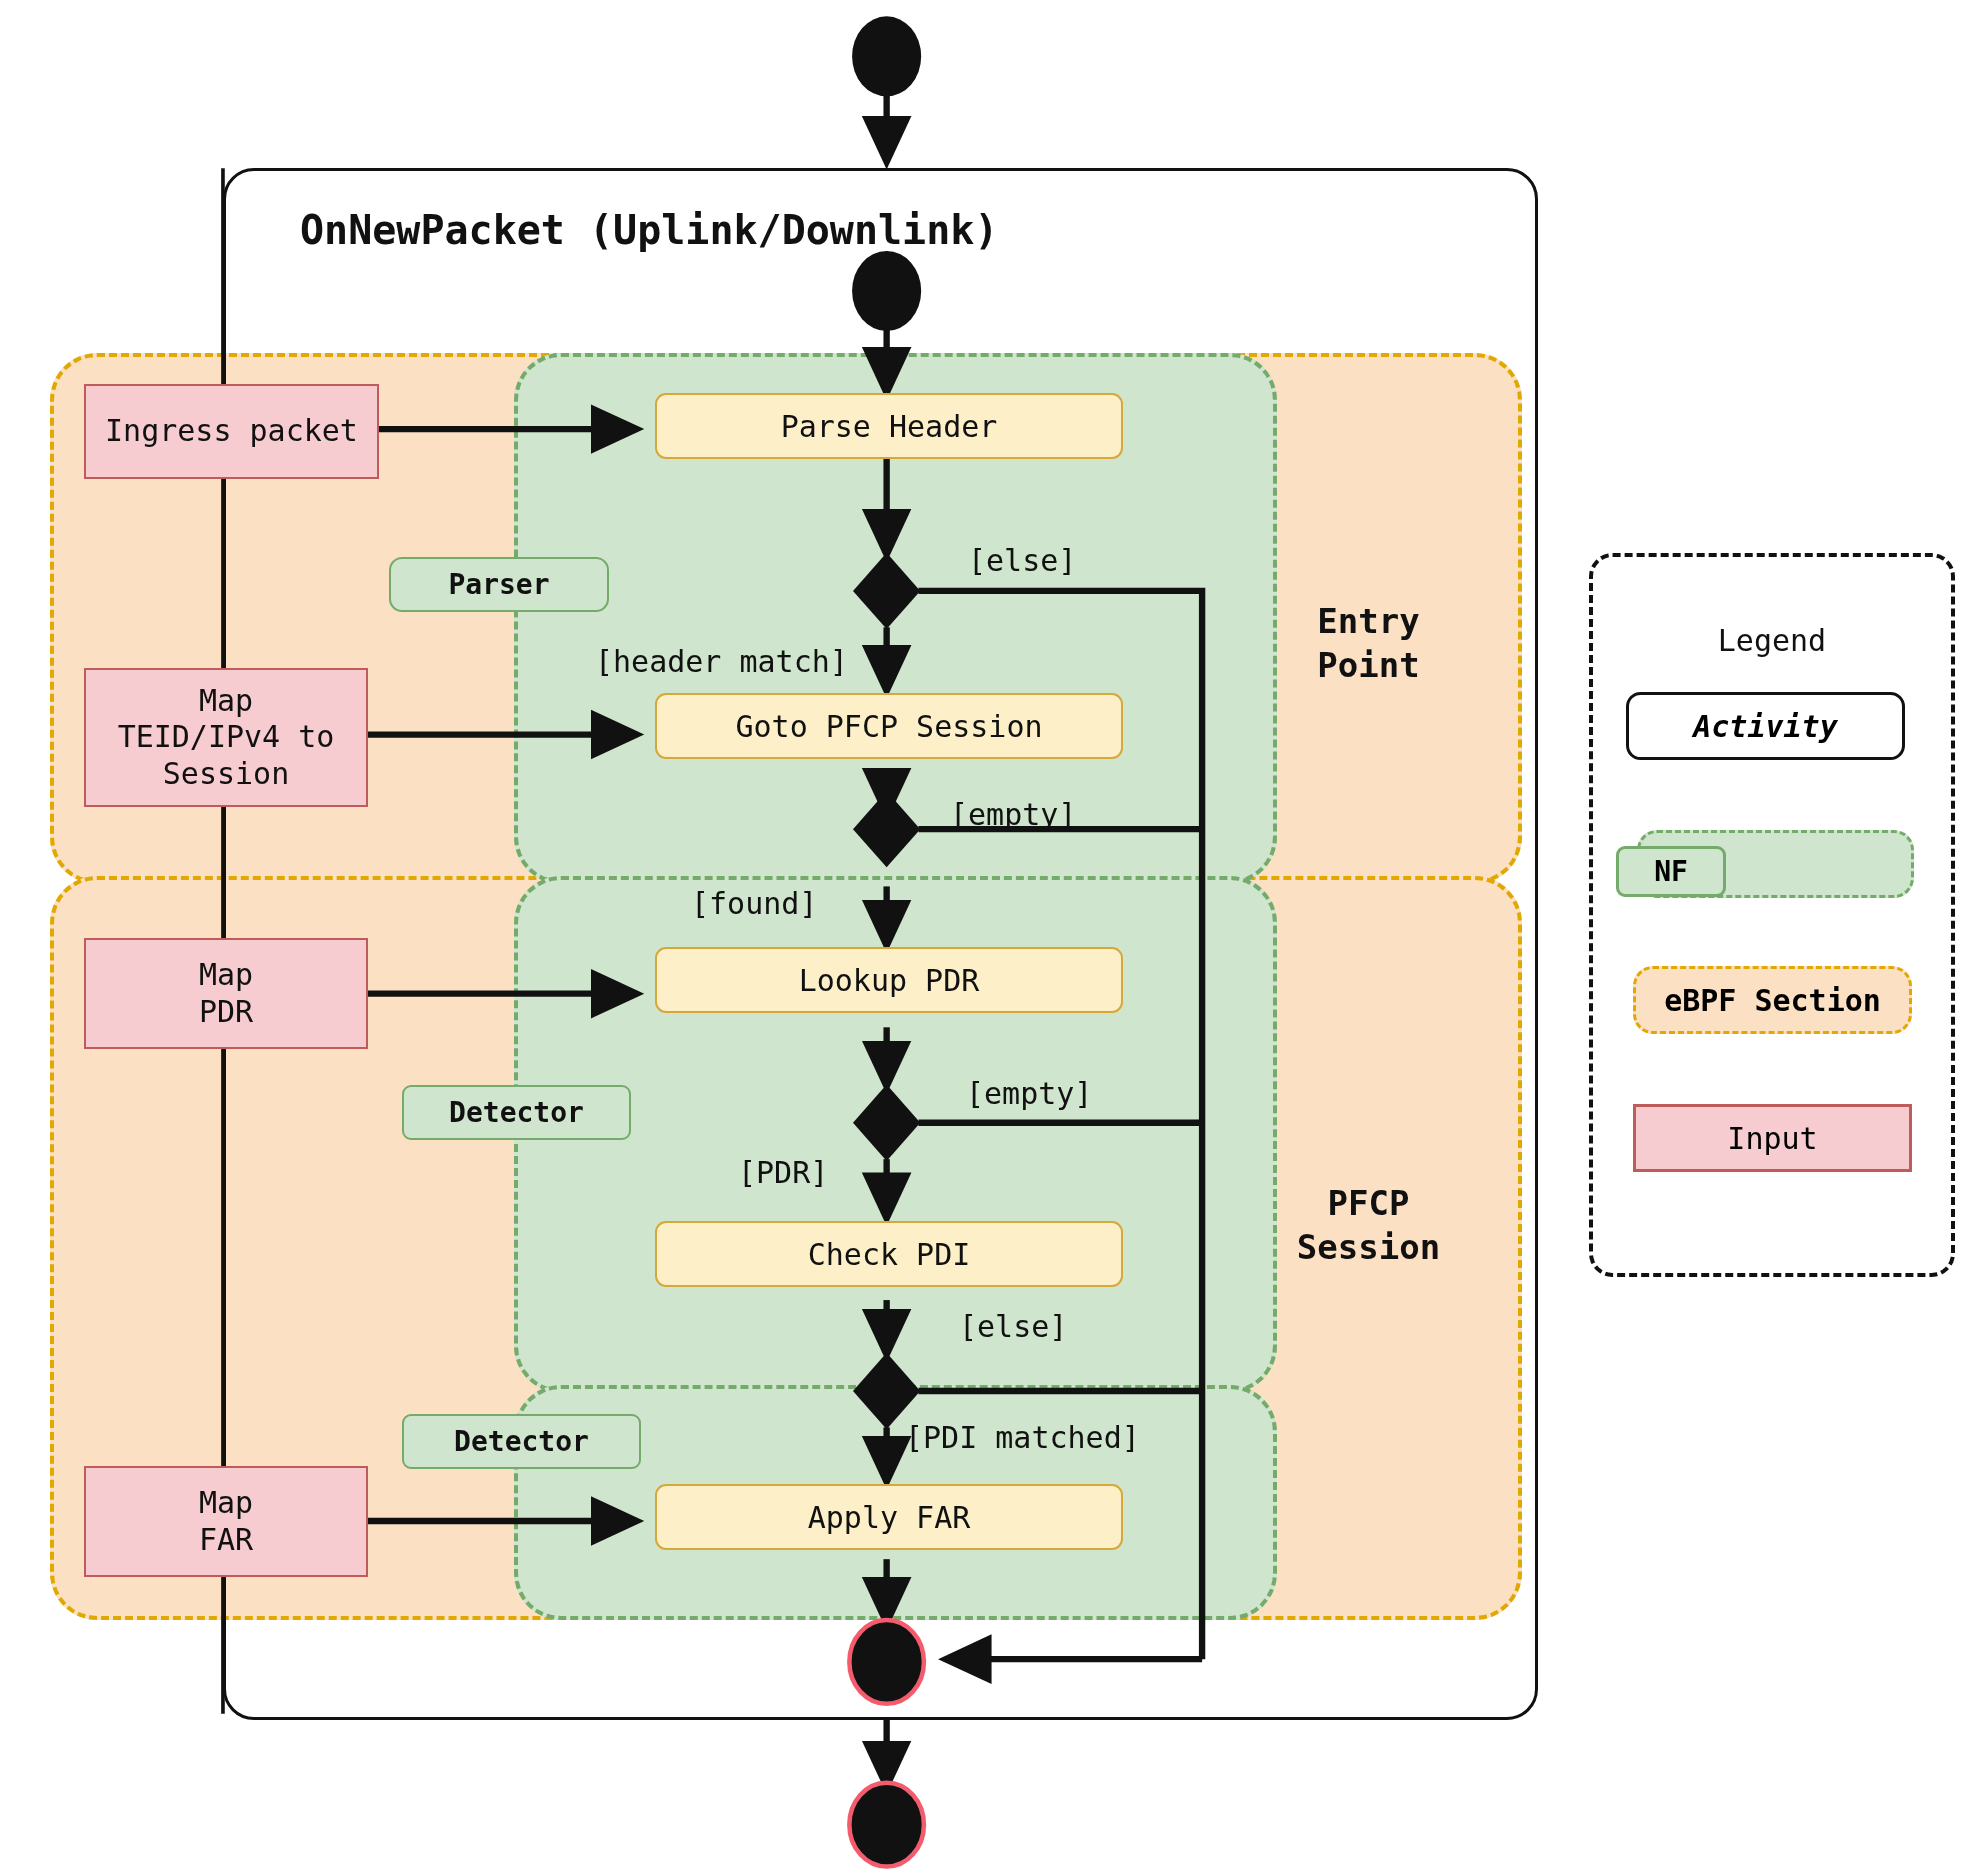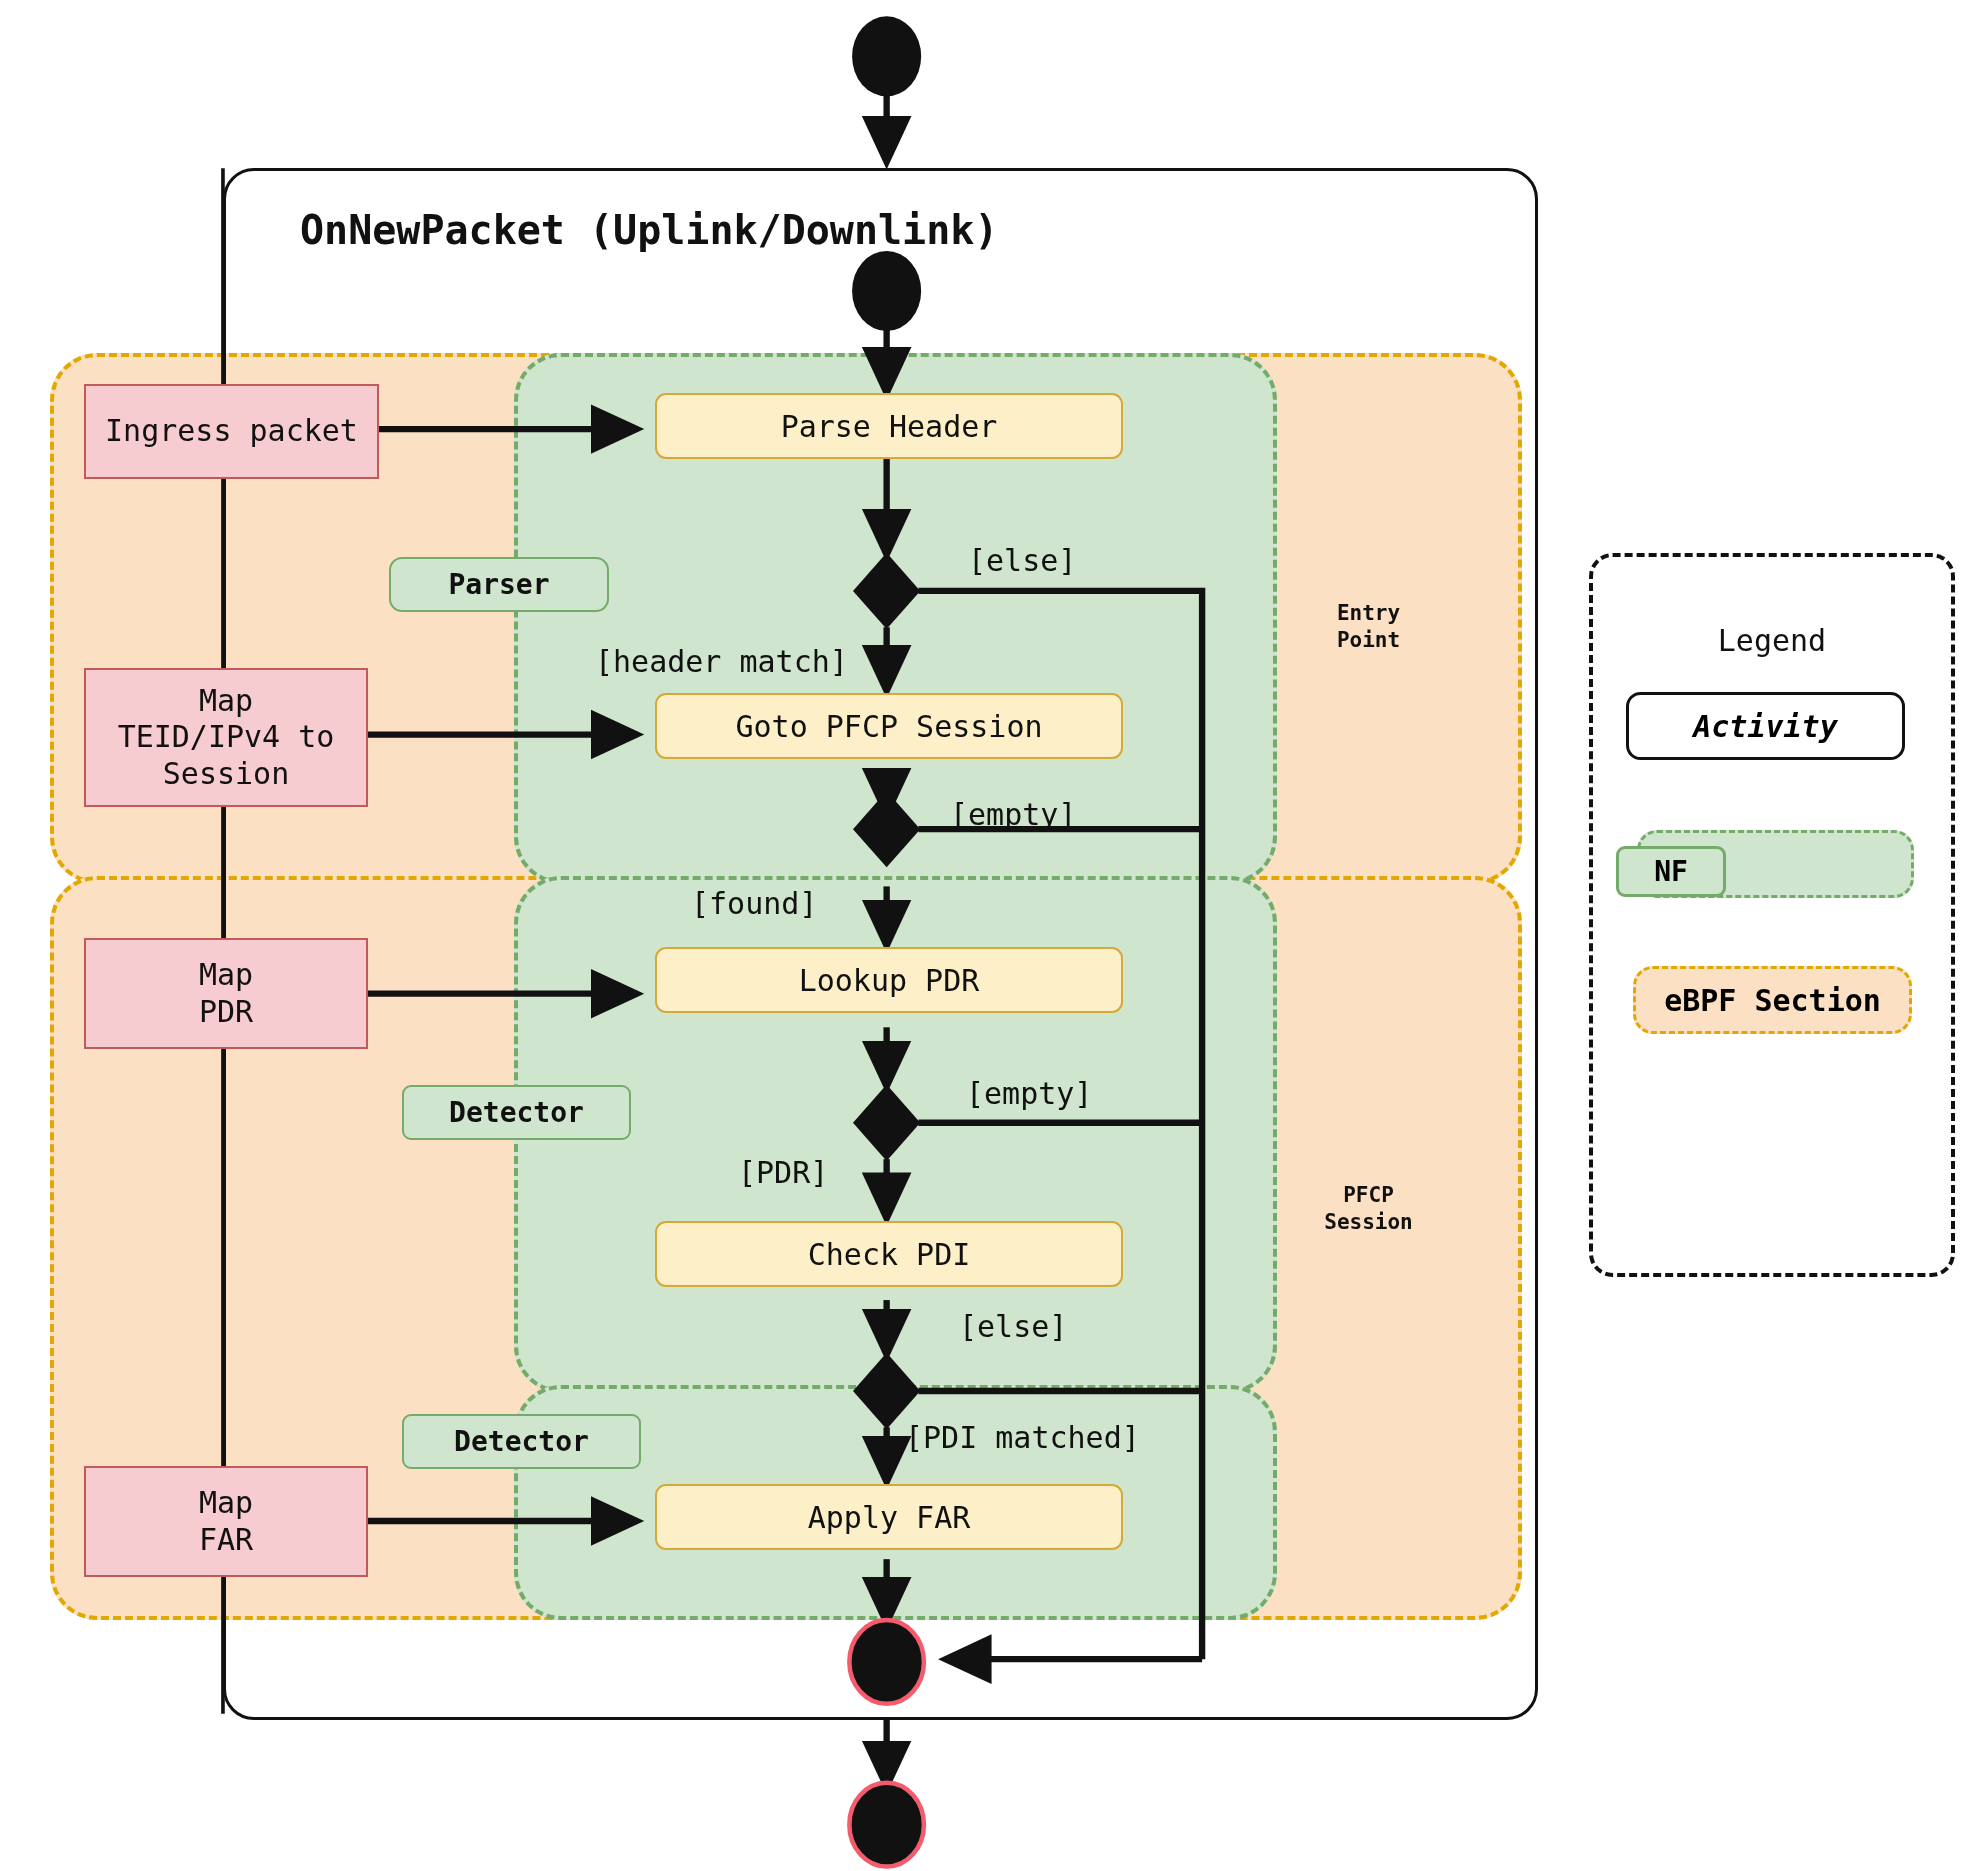--- a/index.html
+++ b/index.html
@@ -16,21 +16,21 @@
   
   .act{position:absolute;background:#fdf0c9;border:2.7px solid #d6a83a;border-radius:11px;
        display:flex;align-items:center;justify-content:center;
        font-size:30px;color:#111;letter-spacing:0px;}
   .inp{position:absolute;background:#f6ccd0;border:2.7px solid #bf5b5b;
        display:flex;align-items:center;justify-content:center;text-align:center;
        font-size:30px;color:#111;line-height:1.22;white-space:pre;}
   .badge{position:absolute;background:#cfe5cd;border:2.7px solid #74ab6a;border-radius:9px;
          display:flex;align-items:center;justify-content:center;
          font-size:28px;font-weight:bold;color:#111;}
-  .seclabel{position:absolute;font-size:21px;font-weight:bold;color:#111;
+  .seclabel{position:absolute;font-size:34px;font-weight:bold;color:#111;
             text-align:center;line-height:1.28;white-space:pre;}
   .ftitle{position:absolute;font-size:40px;font-weight:bold;color:#111;white-space:pre;}
   .elabel{position:absolute;font-size:30px;color:#111;white-space:pre;}
 
   
   .legend{position:absolute;border:4.5px dashed #111;border-radius:23.6px;background:#fff;}
   .legend-title{position:absolute;font-size:30px;color:#111;text-align:center;width:100%;}
   .lg-act{position:absolute;background:#fff;border:3.6px solid #111;border-radius:14.5px;
           display:flex;align-items:center;justify-content:center;font-size:30px;font-weight:bold;}
   .lg-nfbox{position:absolute;background:#cfe5cd;border:3.6px dashed #74ab6a;border-radius:20px;}
@@ -156,14 +156,15 @@
 <div class="legend" style="left:1589px; top:553px; width:358px; height:716px;">
   <div class="legend-title" style="left:0; top:25.5px;margin-top:40px;">Legend</div>
 
   <div class="lg-act" style="left:33px; top:135px; width:273px; height:62px;font-style:italic;">Activity</div>
 
   <div class="lg-nfbox" style="left:44px; top:273px; width:271px; height:62px;"></div>
   <div class="lg-nfbadge" style="left:23px; top:289px; width:104px; height:45px;">NF</div>
 
   <div class="lg-ebpf" style="left:40px; top:409px; width:273px; height:62px;">eBPF Section</div>
 
+  <div class="lg-inp" style="left:40px; top:547px; width:273px; height:62px;">Input</div>
 </div>
 
 
 </body></html>

